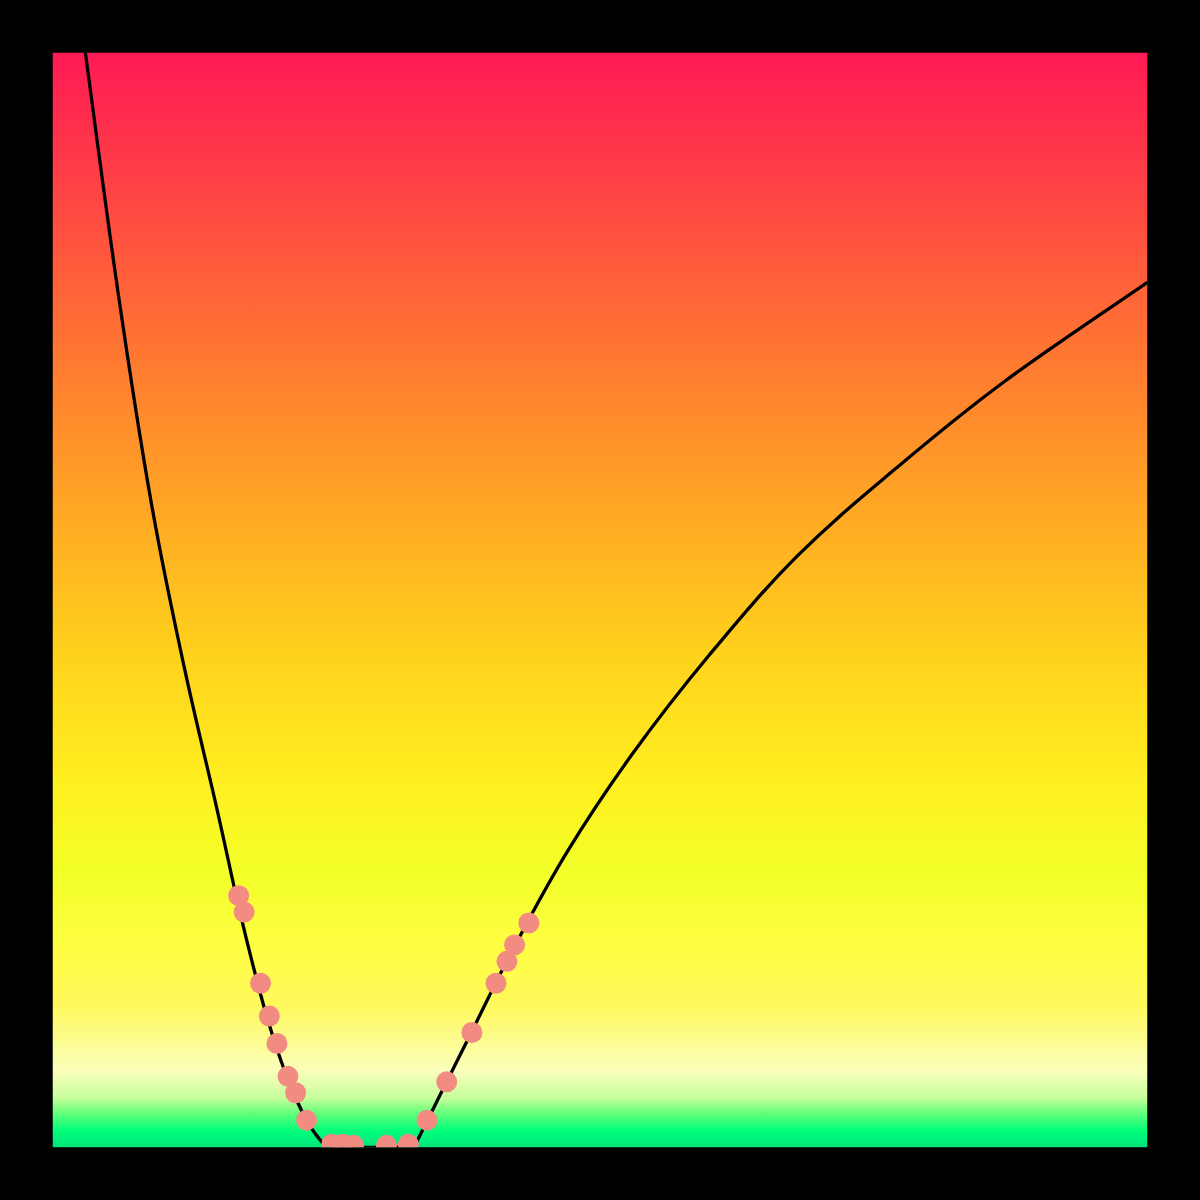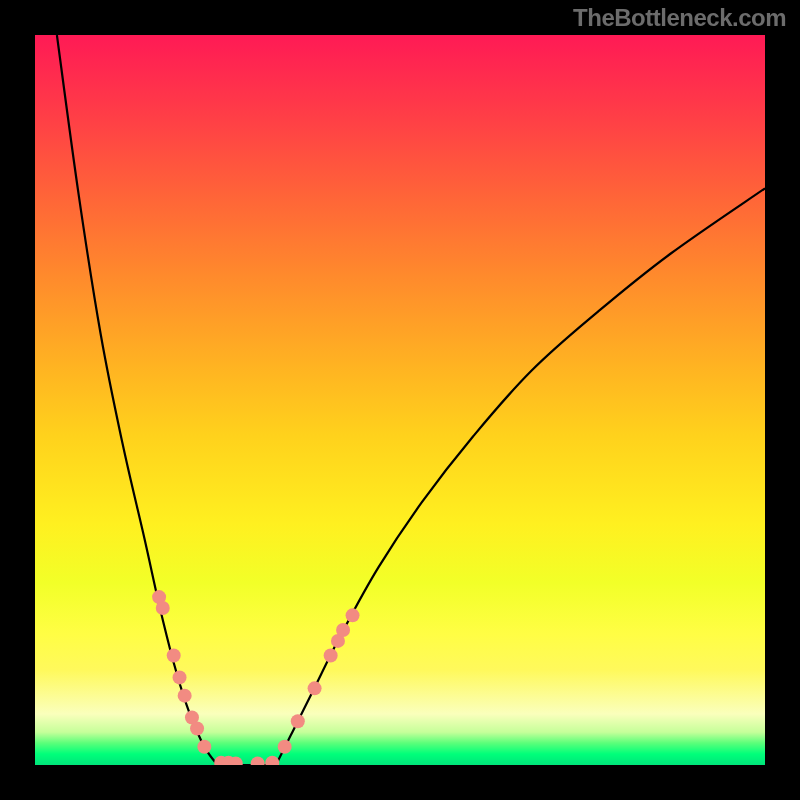--- a/index.html
+++ b/index.html
@@ -63,21 +63,20 @@
   }
   .marker {
     fill: #f28b82;
     stroke: none;
   }
 </style>
 </head>
 <body>
 
 <div class="frame">
-  <div class="watermark">TheBottleneck.com</div>
   <div class="plot-area">
     <div class="gradient-bg"></div>
     <svg class="curve" viewBox="0 0 730 730" preserveAspectRatio="none">
       <path id="curve-path" class="curve-path" d="M 21.90 0.00 C 25.84 28.91, 35.92 106.73, 43.80 160.60 C 51.68 214.47, 57.82 254.62, 65.70 299.30 C 73.58 343.98, 79.72 372.01, 87.60 408.80 C 95.48 445.59, 102.93 474.79, 109.50 503.70 C 116.07 532.61, 118.84 547.06, 124.10 569.40 C 129.36 591.74, 134.10 610.72, 138.70 627.80 C 143.30 644.88, 145.71 652.47, 149.65 664.30 C 153.59 676.13, 156.66 684.30, 160.60 693.50 C 164.54 702.70, 167.61 708.83, 171.55 715.40 C 175.49 721.97, 180.53 727.37, 182.50 730.00 C 184.47 732.63, 179.87 730.00, 182.50 730.00 C 185.13 730.00, 191.84 730.00, 197.10 730.00 C 202.36 730.00, 206.44 730.00, 211.70 730.00 C 216.96 730.00, 221.04 730.00, 226.30 730.00 C 231.56 730.00, 238.27 730.00, 240.90 730.00 C 243.53 730.00, 238.27 735.26, 240.90 730.00 C 243.53 724.74, 248.93 713.94, 255.50 700.80 C 262.07 687.66, 268.20 675.40, 277.40 657.00 C 286.60 638.60, 294.77 620.94, 306.60 598.60 C 318.43 576.26, 328.65 556.55, 343.10 532.90 C 357.55 509.25, 369.82 490.85, 386.90 467.20 C 403.98 443.55, 418.29 425.15, 438.00 401.50 C 457.71 377.85, 474.06 358.14, 496.40 335.80 C 518.74 313.46, 537.13 298.42, 562.10 277.40 C 587.07 256.38, 604.88 241.34, 635.10 219.00 C 665.32 196.66, 712.92 165.13, 730.00 153.30"></path>
       <g id="markers-group">
           <circle cx="124.10" cy="562.10" r="7" class="marker"></circle>
           <circle cx="127.75" cy="573.05" r="7" class="marker"></circle>
           <circle cx="138.70" cy="620.50" r="7" class="marker"></circle>
           <circle cx="144.54" cy="642.40" r="7" class="marker"></circle>
           <circle cx="149.65" cy="660.65" r="7" class="marker"></circle>

